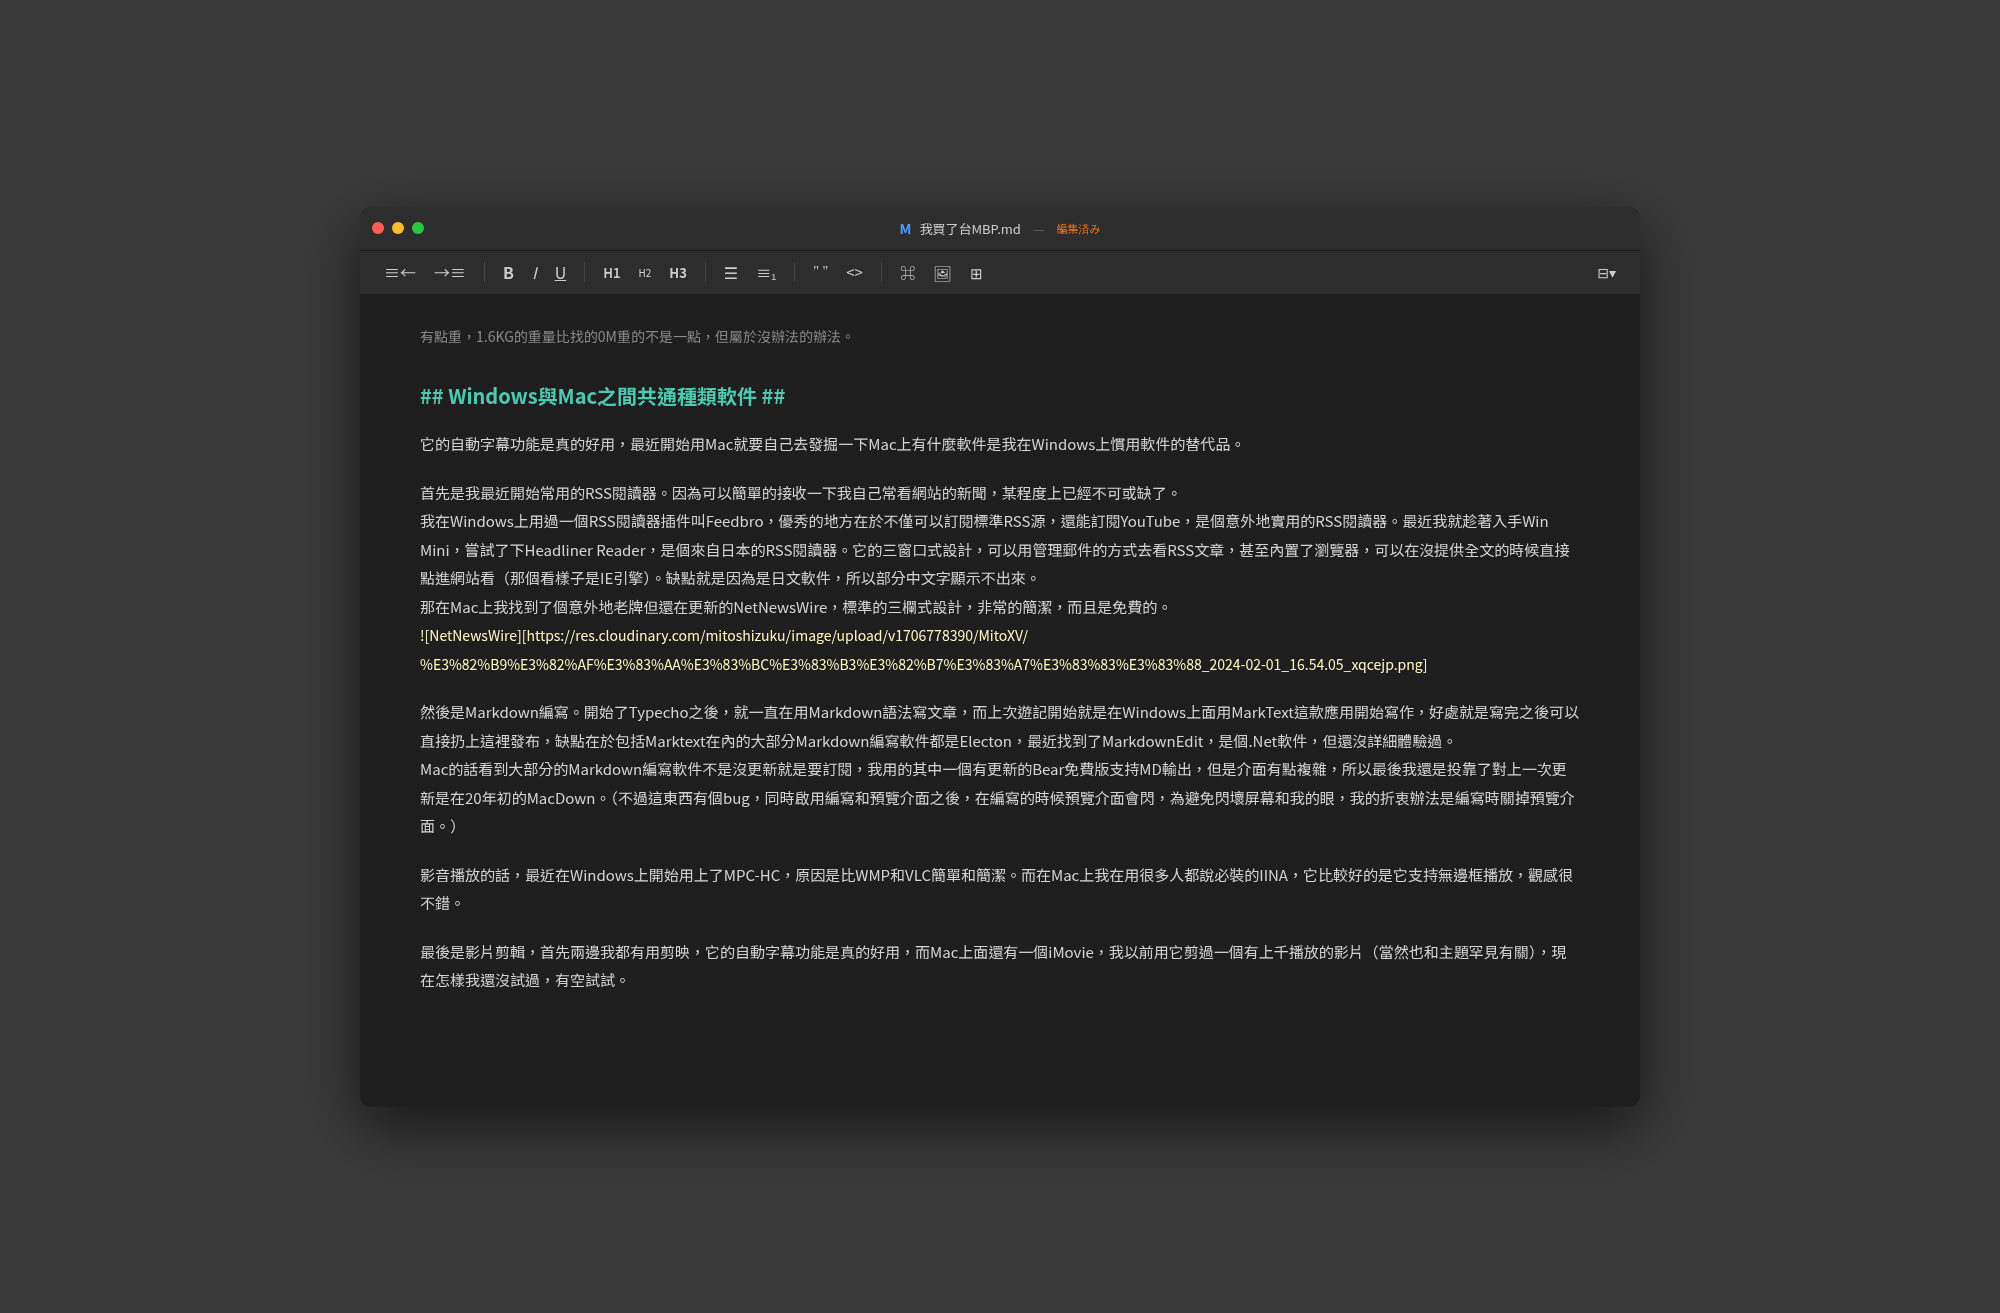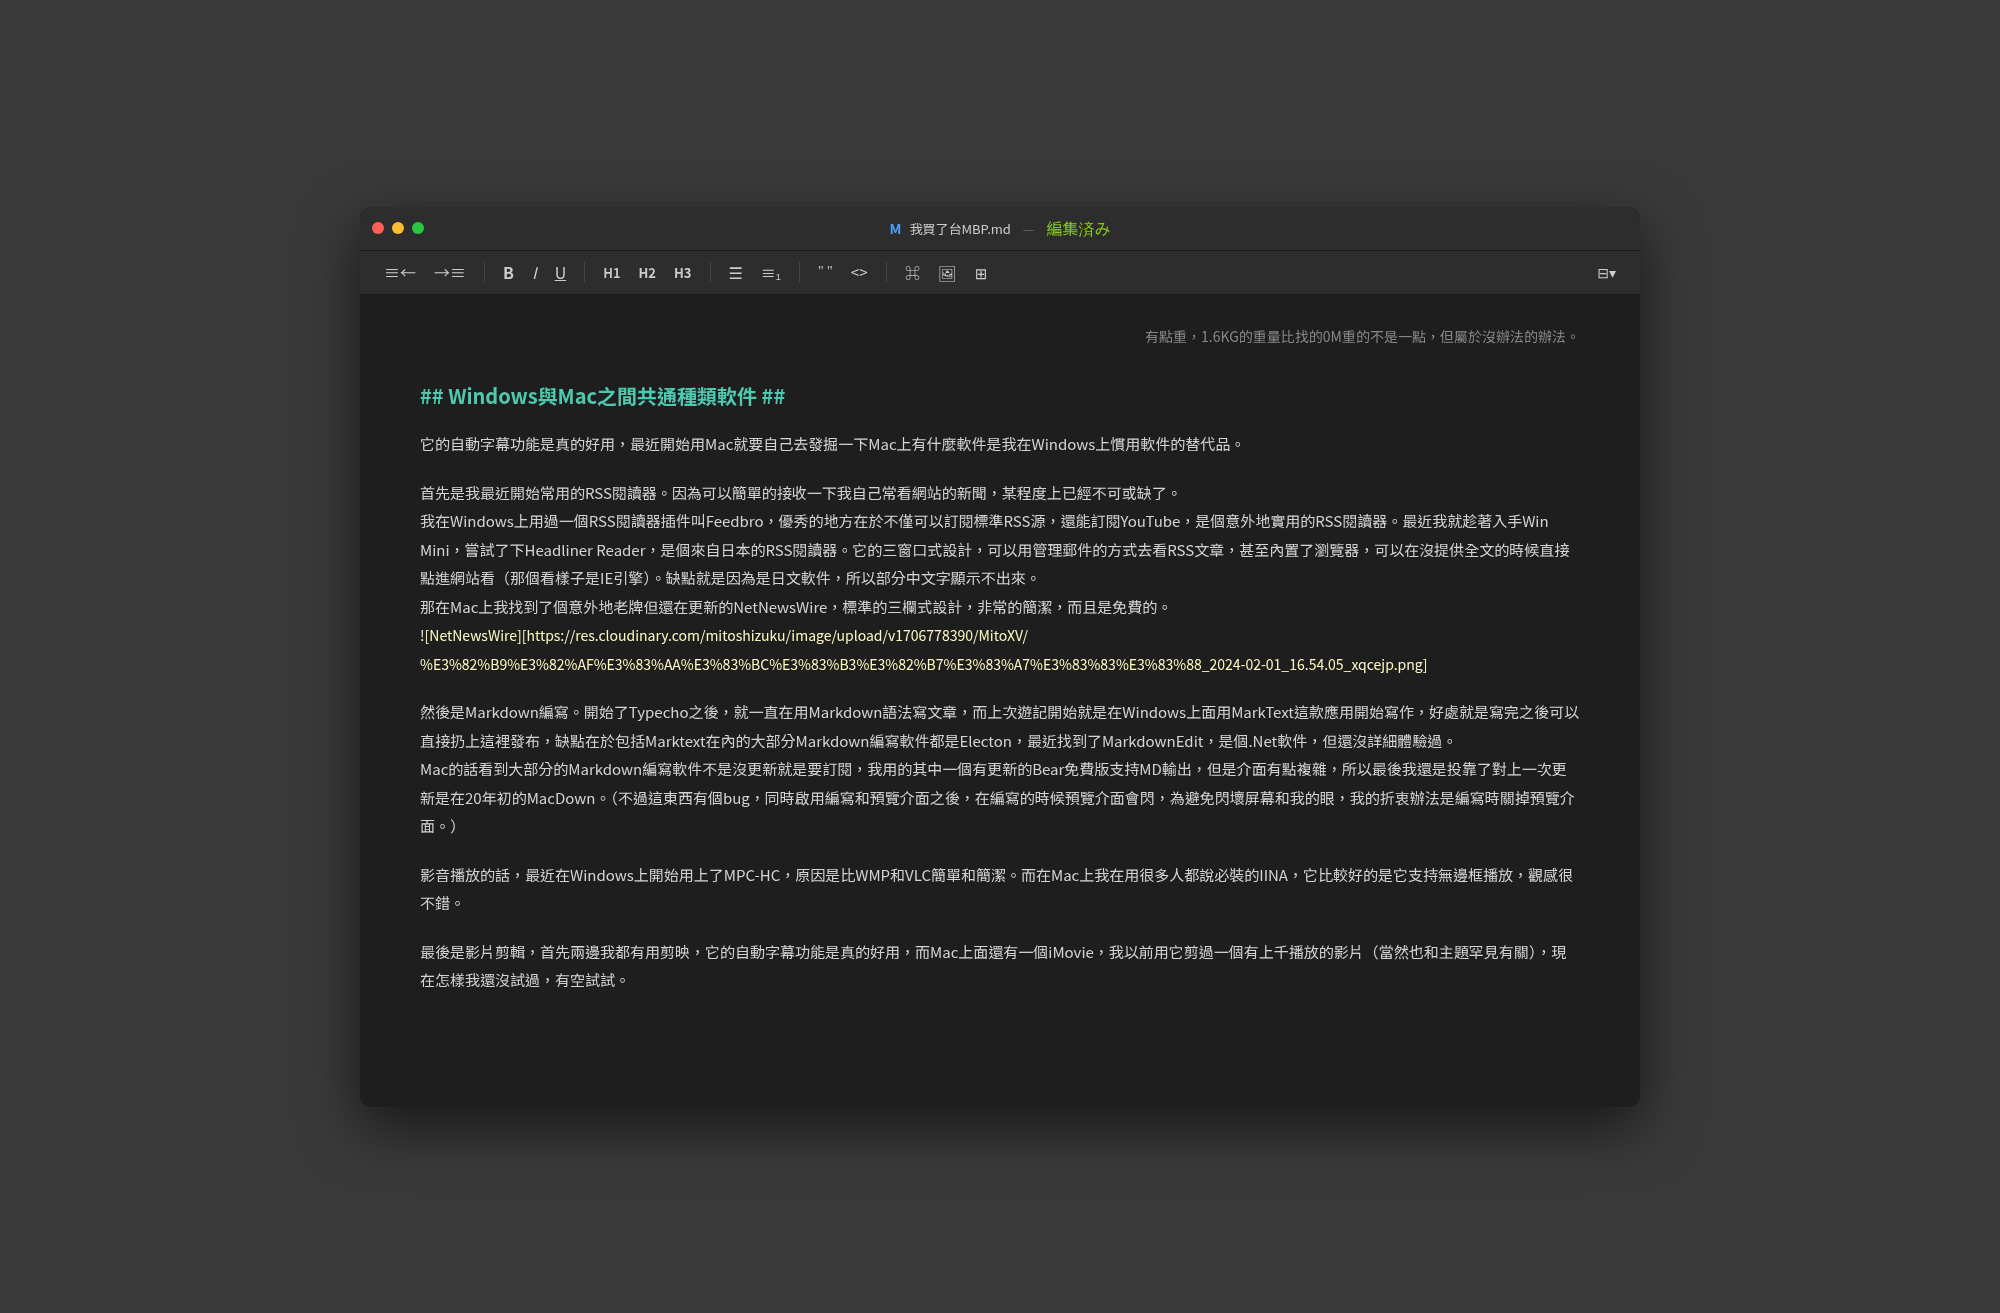--- a/index.html
+++ b/index.html
@@ -73,22 +73,22 @@
       color: #ccc;
       font-size: 13px;
     }
 
     .title-separator {
       color: #666;
       margin: 0 4px;
     }
 
     .title-status {
-      color: #84cc16;
-      font-size: 16px;
+      color: #f97316;
+      font-size: 11px;
     }
 
     .toolbar {
       background: #2d2d2d;
       height: 44px;
       display: flex;
       align-items: center;
       padding: 0 16px;
       gap: 4px;
       border-bottom: 1px solid #1a1a1a;
@@ -104,21 +104,21 @@
       font-size: 14px;
       font-family: inherit;
       display: flex;
       align-items: center;
     }
 
     .toolbar-btn.bold { font-weight: bold; font-size: 16px; }
     .toolbar-btn.italic { font-style: italic; font-size: 16px; }
     .toolbar-btn.underline { text-decoration: underline; font-size: 16px; }
     .toolbar-btn.h1 { font-size: 13px; font-weight: 600; text-align: center; }
-    .toolbar-btn.h2 { font-size: 13px; font-weight: 700; }
+    .toolbar-btn.h2 { font-size: 10px; font-weight: 400; }
     .toolbar-btn.h3 { font-size: 13px; font-weight: 700; }
 
     .toolbar-separator {
       width: 1px;
       height: 20px;
       background: #444;
       margin: 0 6px;
     }
 
     .toolbar-right {
@@ -133,21 +133,20 @@
       line-height: 1.8;
       overflow-y: auto;
       min-height: calc(900px - 90px);
     }
 
     .faded-top {
       color: #888;
       font-size: 14px;
       margin-bottom: 30px;
       line-height: 1.7;
-      text-align: right;
     }
 
     .section-heading {
       color: #4ec9b0;
       font-size: 20px;
       font-weight: bold;
       margin-bottom: 16px;
       margin-top: 10px;
     }
 

